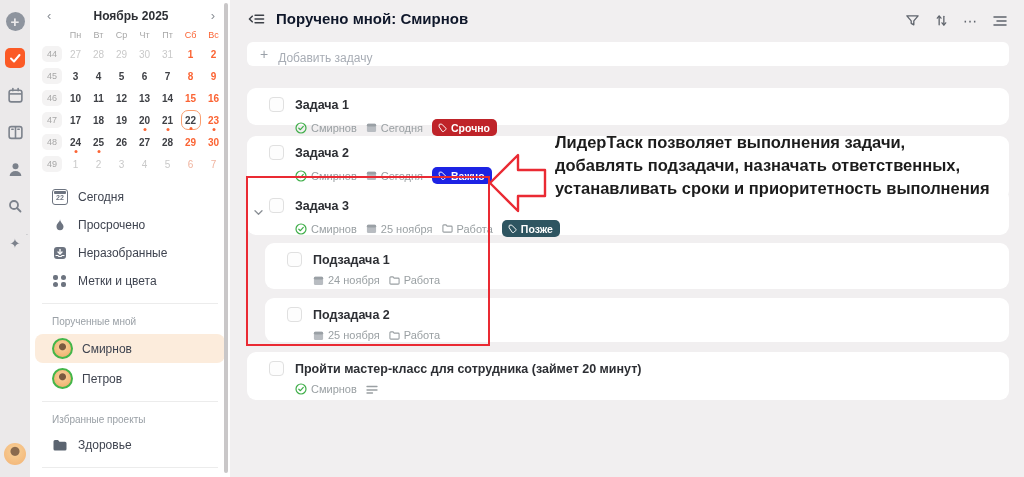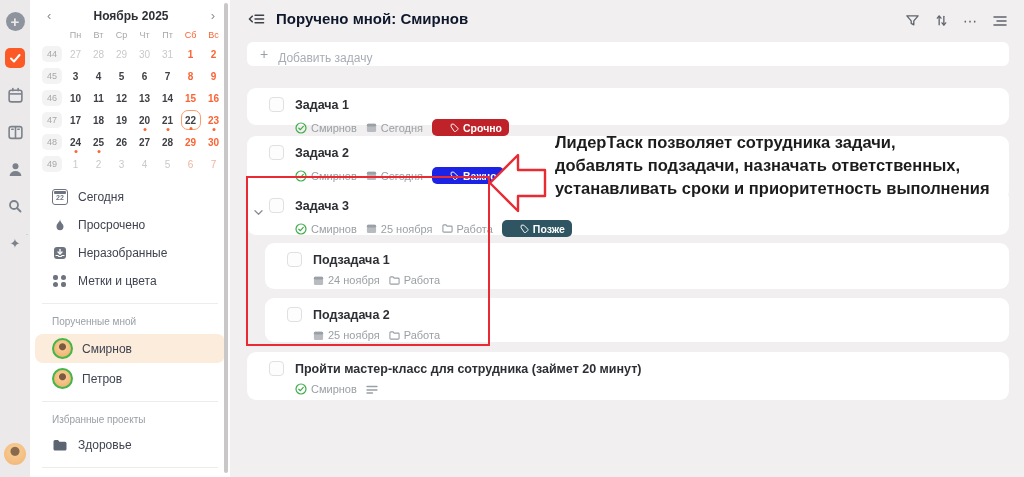--- a/index.html
+++ b/index.html
@@ -71,21 +71,21 @@
   .add-ph { color:#a8adb5; font-size:12px;margin-top:8px; }
 
   .card { position:absolute; left:17px; width:762px; background:#fff; border-radius:9px; padding:9px 0 0 22px; }
   .card.sub { left:35px; width:744px; }
   .trow { display:flex; align-items:center; gap:11px; }
   .chk { width:15px; height:15px; border:1.5px solid #e0e0e0; border-radius:4px; background:#fdfdfd; cursor:pointer; flex:none; }
   .ttl { font-size:12.5px; font-weight:bold; color:#2d2f34; }
   .chev { position:absolute; left:7px; top:13px; color:#8b9096; cursor:pointer; }
   .meta { display:flex; align-items:center; gap:9px; margin:7px 0 0 26px; color:#9aa0a3; font-size:11px; }
   .m-item { display:flex; align-items:center; gap:4px; cursor:pointer; }
-  .badge { display:flex; align-items:center; gap:4px; height:17px; padding:0 7px 0 18px; border-radius:5px;
+  .badge { display:flex; align-items:center; gap:4px; height:17px; padding:0 7px 0 6px; border-radius:5px;
            color:#fff; font-size:10.5px; font-weight:bold; cursor:pointer; }
 
   
   .hl-rect { position:absolute; left:246px; top:176px; width:244px; height:170px; border:2px solid #ea2a33; pointer-events:none; }
   .callout-arrow { position:absolute; left:487px; top:147px; pointer-events:none; }
   .ann { position:absolute; left:555px; top:131px; font-size:16.5px; font-weight:bold; color:#1c1c1c; line-height:23px; white-space:nowrap; }
 </style>
 </head>
 <body>
 
@@ -479,18 +479,18 @@
         </span>
       </div>
     </div>
   </main>
 
   <div class="hl-rect"></div>
   <svg class="callout-arrow" width="62" height="72" viewBox="0 0 62 72">
     <polygon points="3,36 31,8 31,23 58,23 58,49 31,49 31,64" fill="#ffffff" stroke="#ea2a33" stroke-width="2.4" stroke-linejoin="round"></polygon>
   </svg>
   <div class="ann">
-    <div>ЛидерТаск позволяет сотрудника задачи,</div>
+    <div>ЛидерТаск позволяет выполнения задачи,</div>
     <div>добавлять подзадачи, назначать ответственных,</div>
     <div>устанавливать сроки и приоритетность выполнения</div>
   </div>
 
 </div>
 
 </body></html>

